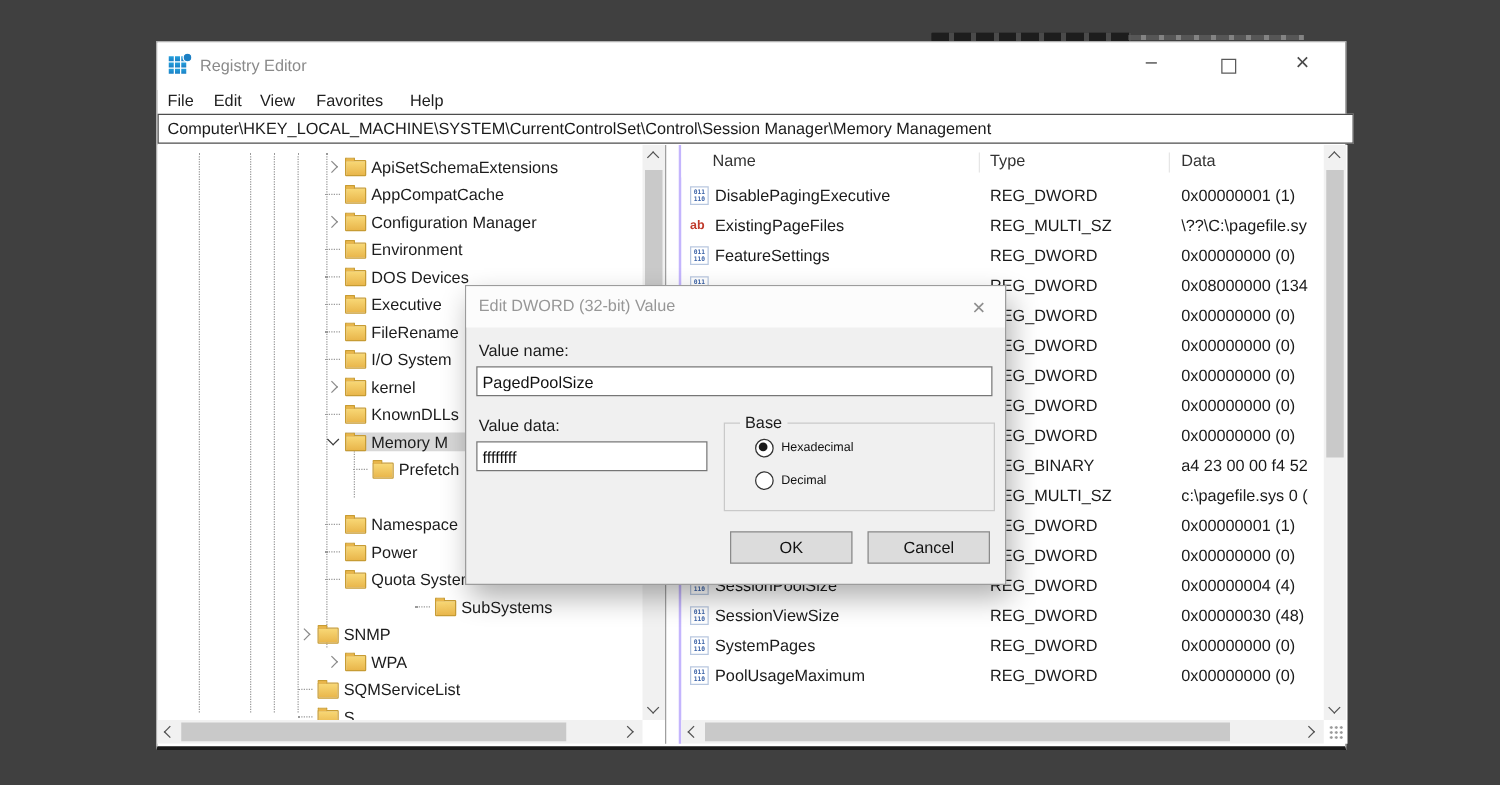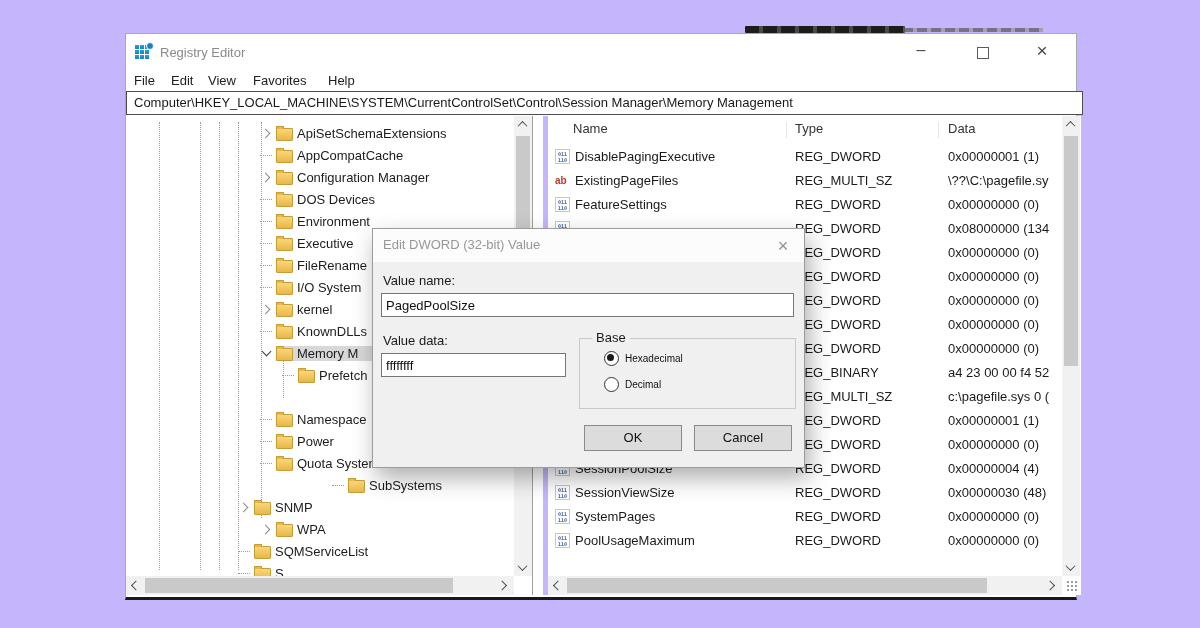--- a/index.html
+++ b/index.html
@@ -1,16 +1,16 @@
 <!DOCTYPE html>
 <html><head>
 <meta charset="utf-8">
 <style>
   html,body{margin:0;padding:0;background:#fff;}
-  #stage{position:relative;width:1200px;height:628px;background:#c4b5fd;overflow:hidden;
+  #stage{position:relative;width:1200px;height:628px;background:#404040;overflow:hidden;
          font-family:"Liberation Sans",sans-serif;color:#1a1a1a;}
 
   
   .artifact1{position:absolute;left:745px;top:26px;width:160px;height:7px;background:#262626;
              border-radius:1px;
              background-image:repeating-linear-gradient(90deg,#1d1d1d 0 14px,#4a4a4a 14px 18px);}
   .artifact2{position:absolute;left:903px;top:28px;width:140px;height:4px;background:#787878;opacity:.75;
              background-image:repeating-linear-gradient(90deg,#5e5e5e 0 10px,#9a9a9a 10px 14px);}
 
   
@@ -37,21 +37,21 @@
   #menubar{position:absolute;left:0;top:38px;width:100%;height:19px;}
   .menuitem{position:absolute;top:1px;font-size:13px;color:#202020;}
 
   
   #addressbar{position:absolute;left:0px;top:57px;width:948px;height:22px;border:1px solid #4d4d4d;
               background:#fff;font-size:13px;line-height:22px;padding-left:7px;box-sizing:content-box;
               white-space:nowrap;overflow:hidden;}
 
   
   #leftpane{position:absolute;left:0;top:82px;width:406px;height:479px;background:#fff;border-right:1px solid #9f9f9f;overflow:hidden;}
-  #rightpane{position:absolute;left:417px;top:82px;width:533px;height:479px;background:#fff;border-left:5px solid #c4b5fd;overflow:hidden;}
+  #rightpane{position:absolute;left:417px;top:82px;width:533px;height:479px;background:#fff;border-left:2px solid #c4b5fd;overflow:hidden;}
 
   
   #tree{position:absolute;left:0;top:6px;width:388px;height:454px;overflow:hidden;}
   .guide{position:absolute;border-left:1px dotted #9a9a9a;width:0;}
   .trow{position:relative;height:22px;display:flex;align-items:center;font-size:13px;white-space:nowrap;}
   .slot{display:inline-flex;width:20px;height:22px;align-items:center;justify-content:center;flex:0 0 20px;}
   .chev-r{width:6px;height:6px;border-top:1px solid #8a8a8a;border-right:1px solid #8a8a8a;transform:rotate(45deg);margin-right:2px;}
   .chev-d{width:6px;height:6px;border-top:1px solid #3c3c3c;border-right:1px solid #3c3c3c;transform:rotate(135deg);margin-bottom:3px;}
   .stub{width:12px;border-top:1px dotted #9a9a9a;height:0;}
   .folder{position:relative;width:15px;height:11px;flex:0 0 15px;margin-top:2px;
@@ -173,30 +173,30 @@
               <span class="folder"></span>
               <span class="tlabel">Configuration Manager</span>
             </span>
           </div>
           <div class="trow" style="padding-left: 130px;">
             <span class="slot">
               <span class="stub"></span>
             </span>
             <span class="hl">
               <span class="folder"></span>
+              <span class="tlabel">Environment</span>
+            </span>
+          </div>
+          <div class="trow" style="padding-left: 130px;">
+            <span class="slot">
+              <span class="stub"></span>
+            </span>
+            <span class="hl">
+              <span class="folder"></span>
               <span class="tlabel">DOS Devices</span>
-            </span>
-          </div>
-          <div class="trow" style="padding-left: 130px;">
-            <span class="slot">
-              <span class="stub"></span>
-            </span>
-            <span class="hl">
-              <span class="folder"></span>
-              <span class="tlabel">Environment</span>
             </span>
           </div>
           <div class="trow" style="padding-left: 130px;">
             <span class="slot">
               <span class="stub"></span>
             </span>
             <span class="hl">
               <span class="folder"></span>
               <span class="tlabel">Executive</span>
             </span>

